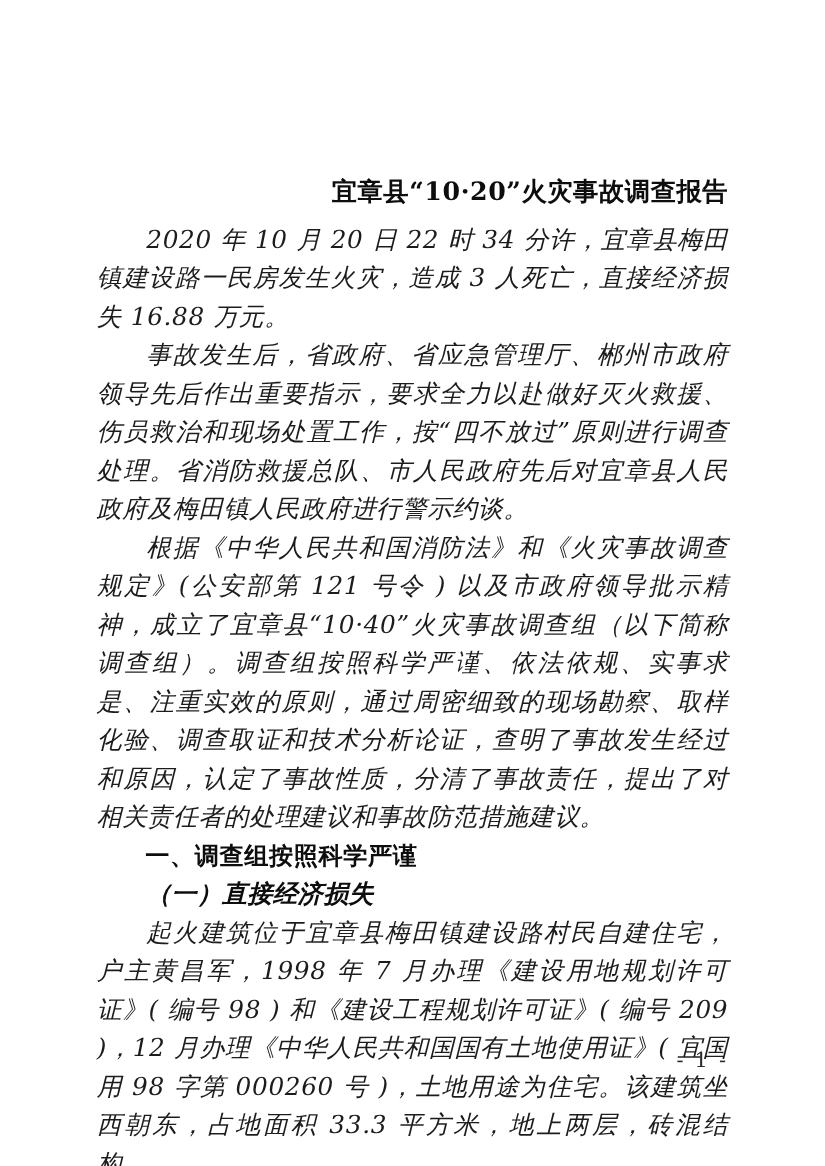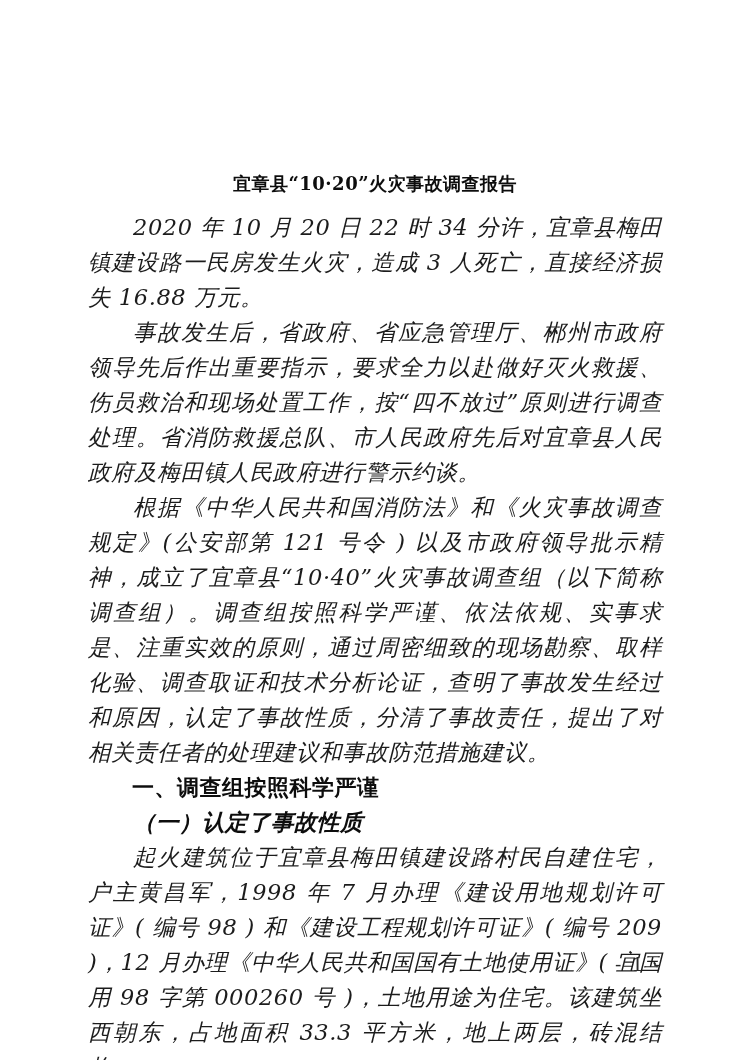--- a/index.html
+++ b/index.html
@@ -28,26 +28,26 @@
 
   .content {
     position: absolute;
     left: 88px;
     top: 0;
     width: 574px;
   }
 
   
   .doc-title {
-    margin: 9px;
+    margin: 0;
     padding: 0;
-    text-align: center;
+    text-align: right;
     font-family: "DejaVu Serif", "Liberation Serif", serif;
     font-weight: 700;
-    font-size: 18px;
+    font-size: 23px;
     line-height: 34px;
     letter-spacing: 0.5px;
     color: #0d0d0d;
     padding-top: 158px;
   }
 
   
   .para {
     margin: 0;
     font-family: "DejaVu Serif", "Liberation Serif", serif;
@@ -116,21 +116,21 @@
     <h1 class="doc-title">宜章县“10·20”火灾事故调查报告</h1>
 
     <p class="para para-first">2020 年 10 月 20 日 22 时 34 分许，宜章县梅田镇建设路一民房发生火灾，造成 3 人死亡，直接经济损失 16.88 万元。</p>
 
     <p class="para">事故发生后，省政府、省应急管理厅、郴州市政府领导先后作出重要指示，要求全力以赴做好灭火救援、伤员救治和现场处置工作，按“四不放过”原则进行调查处理。省消防救援总队、市人民政府先后对宜章县人民政府及梅田镇人民政府进行警示约谈。</p>
 
     <p class="para">根据《中华人民共和国消防法》和《火灾事故调查规定》(公安部第 121 号令 ) 以及市政府领导批示精神，成立了宜章县“10·40”火灾事故调查组（以下简称调查组）。调查组按照科学严谨、依法依规、实事求是、注重实效的原则，通过周密细致的现场勘察、取样化验、调查取证和技术分析论证，查明了事故发生经过和原因，认定了事故性质，分清了事故责任，提出了对相关责任者的处理建议和事故防范措施建议。</p>
 
     <h2 class="heading-1">一、调查组按照科学严谨</h2>
 
-    <h3 class="heading-2">（一）认定了事故性质</h3>
+    <h3 class="heading-2">（一）直接经济损失</h3>
 
     <p class="para">起火建筑位于宜章县梅田镇建设路村民自建住宅，户主黄昌军，1998 年 7 月办理《建设用地规划许可证》( 编号 98 ) 和《建设工程规划许可证》( 编号 209 )，12 月办理《中华人民共和国国有土地使用证》( 宜国用 98 字第 000260 号 )，土地用途为住宅。该建筑坐西朝东，占地面积 33.3 平方米，地上两层，砖混结构，</p>
 
   </div>
 
   <div class="page-footer">- 1 -</div>
 
 </div>
 
 </body></html>

